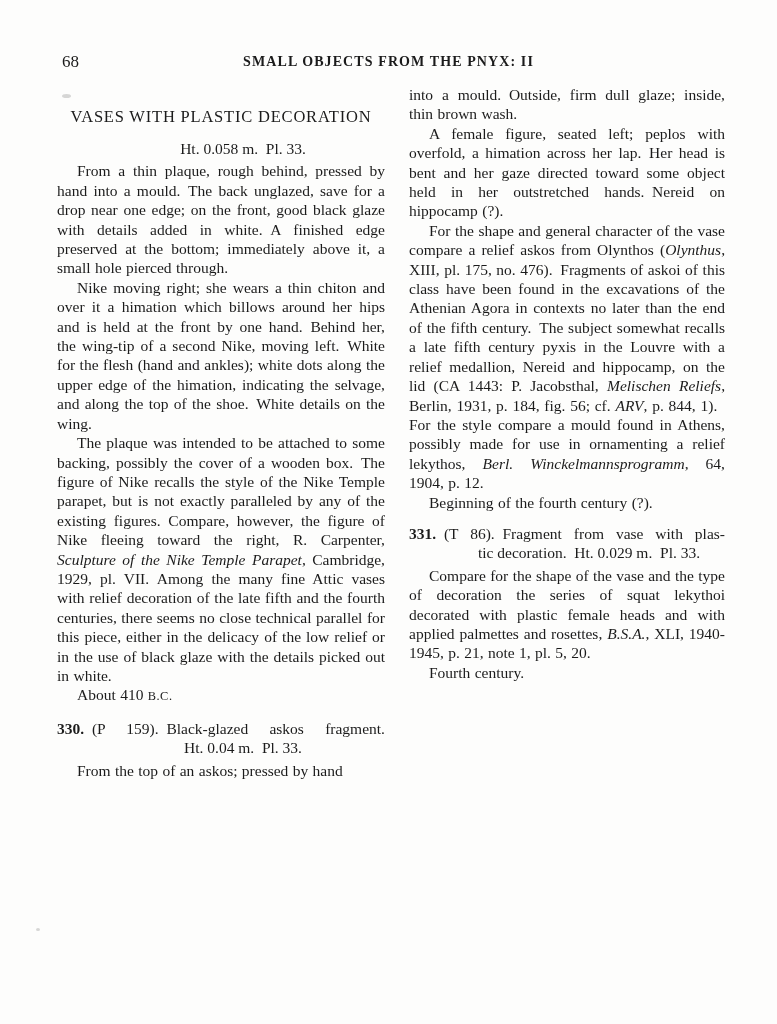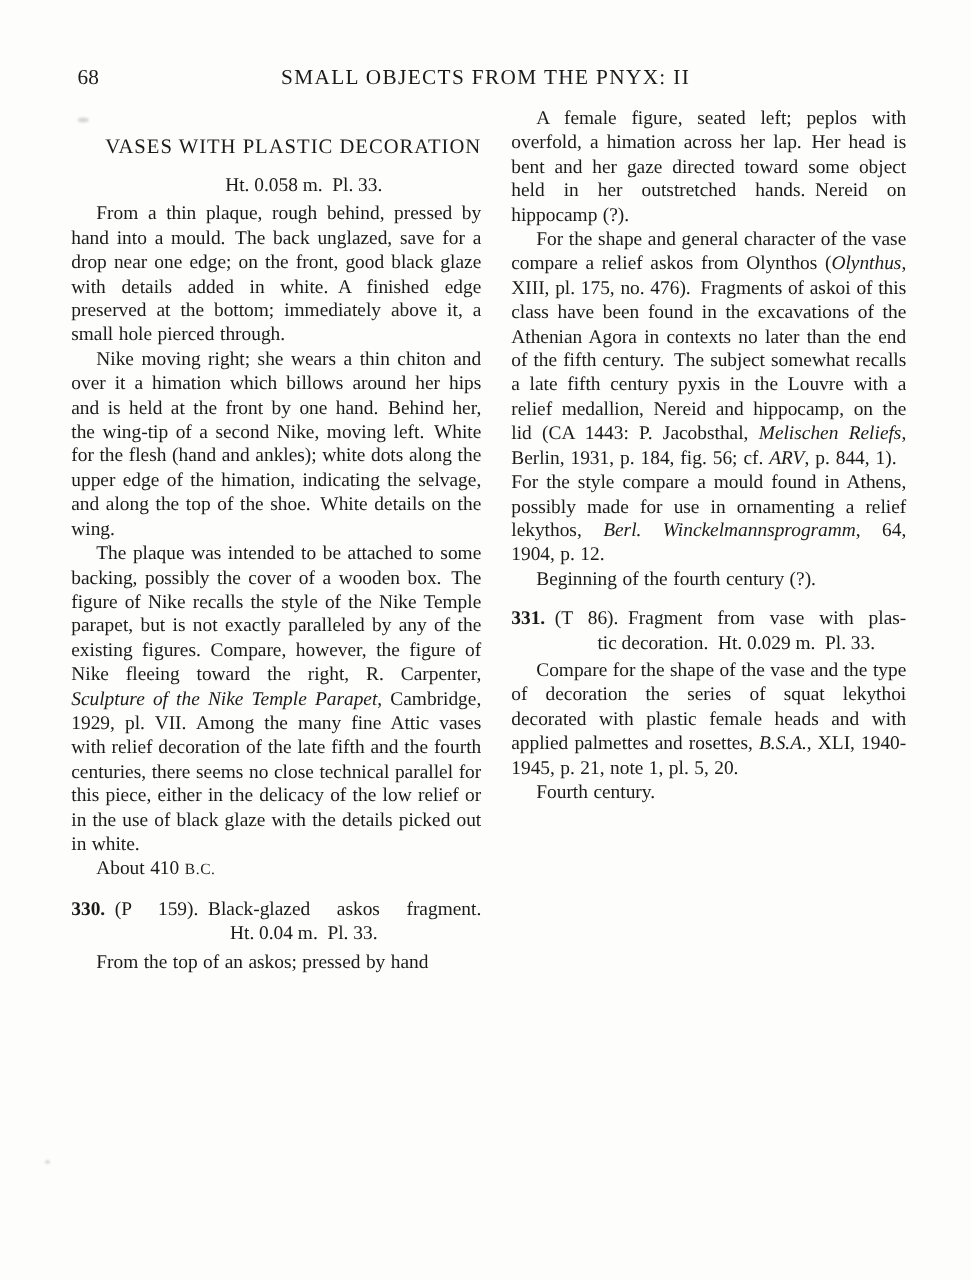--- a/index.html
+++ b/index.html
@@ -25,41 +25,41 @@
     font-size: 17px;
     line-height: 20px;
   }
   .running-title {
     position: absolute;
     left: 0;
     right: 0;
     top: 51px;
     margin: 0;
     text-align: center;
-    font-size: 17px;
+    font-size: 14px;
     line-height: 21px;
-    font-weight: normal;
+    font-weight: bold;
     letter-spacing: 1.1px;
     white-space: nowrap;
   }
   .col {
     position: absolute;
     text-align: justify;
   }
   .col-left  { left: 57px;  top: 107px; width: 328px; }
   .col-right { left: 409px; top: 85px;  width: 316px; }
 
   .section-heading {
     margin: 0 0 9px 0;
     font-size: 16.5px;
     line-height: 20px;
     font-weight: normal;
     letter-spacing: 0.8px;
     white-space: nowrap;
-    text-align: right;
+    text-align: center;
   }
   .entry-heading {
     margin: 12px 0 3px 0;
   }
   .eh-line1 {
     text-align: justify;
     text-align-last: justify;
   }
   .eh-line2 {
     margin-left: 44px;
@@ -111,20 +111,21 @@
     <div class="entry-heading">
       <div class="eh-line1"><span class="seg-b">330.</span><span> (P 159). Black-glazed askos fragment.</span></div>
       <div class="eh-line2">Ht. 0.04 m. Pl. 33.</div>
     </div>
     <p class="para"><span>From the top of an askos; pressed by hand</span></p>
 
   </div>
 
   <div class="col col-right">
 
+    <p class="para noindent"><span>into a mould. Outside, firm dull glaze; inside, thin brown wash.</span></p>
     <p class="para"><span>A female figure, seated left; peplos with overfold, a himation across her lap. Her head is bent and her gaze directed toward some object held in her outstretched hands. Nereid on hippocamp (?).</span></p>
     <p class="para"><span>For the shape and general character of the vase compare a relief askos from Olynthos (</span><span class="seg-i">Olynthus</span><span>, XIII, pl. 175, no. 476). Fragments of askoi of this class have been found in the excavations of the Athenian Agora in contexts no later than the end of the fifth century. The subject somewhat recalls a late fifth century pyxis in the Louvre with a relief medallion, Nereid and hippocamp, on the lid (CA 1443: P. Jacobsthal, </span><span class="seg-i">Melischen Reliefs</span><span>, Berlin, 1931, p. 184, fig. 56; cf. </span><span class="seg-i">ARV</span><span>, p. 844, 1). For the style compare a mould found in Athens, possibly made for use in ornamenting a relief lekythos, </span><span class="seg-i">Berl. Winckelmannsprogramm</span><span>, 64, 1904, p. 12.</span></p>
     <p class="para"><span>Beginning of the fourth century (?).</span></p>
 
     <div class="entry-heading">
       <div class="eh-line1"><span class="seg-b">331.</span><span> (T 86). Fragment from vase with plas-</span></div>
       <div class="eh-line2">tic decoration. Ht. 0.029 m. Pl. 33.</div>
     </div>
     <p class="para"><span>Compare for the shape of the vase and the type of decoration the series of squat lekythoi decorated with plastic female heads and with applied palmettes and rosettes, </span><span class="seg-i">B.S.A.</span><span>, XLI, 1940-1945, p. 21, note 1, pl. 5, 20.</span></p>
     <p class="para"><span>Fourth century.</span></p>

